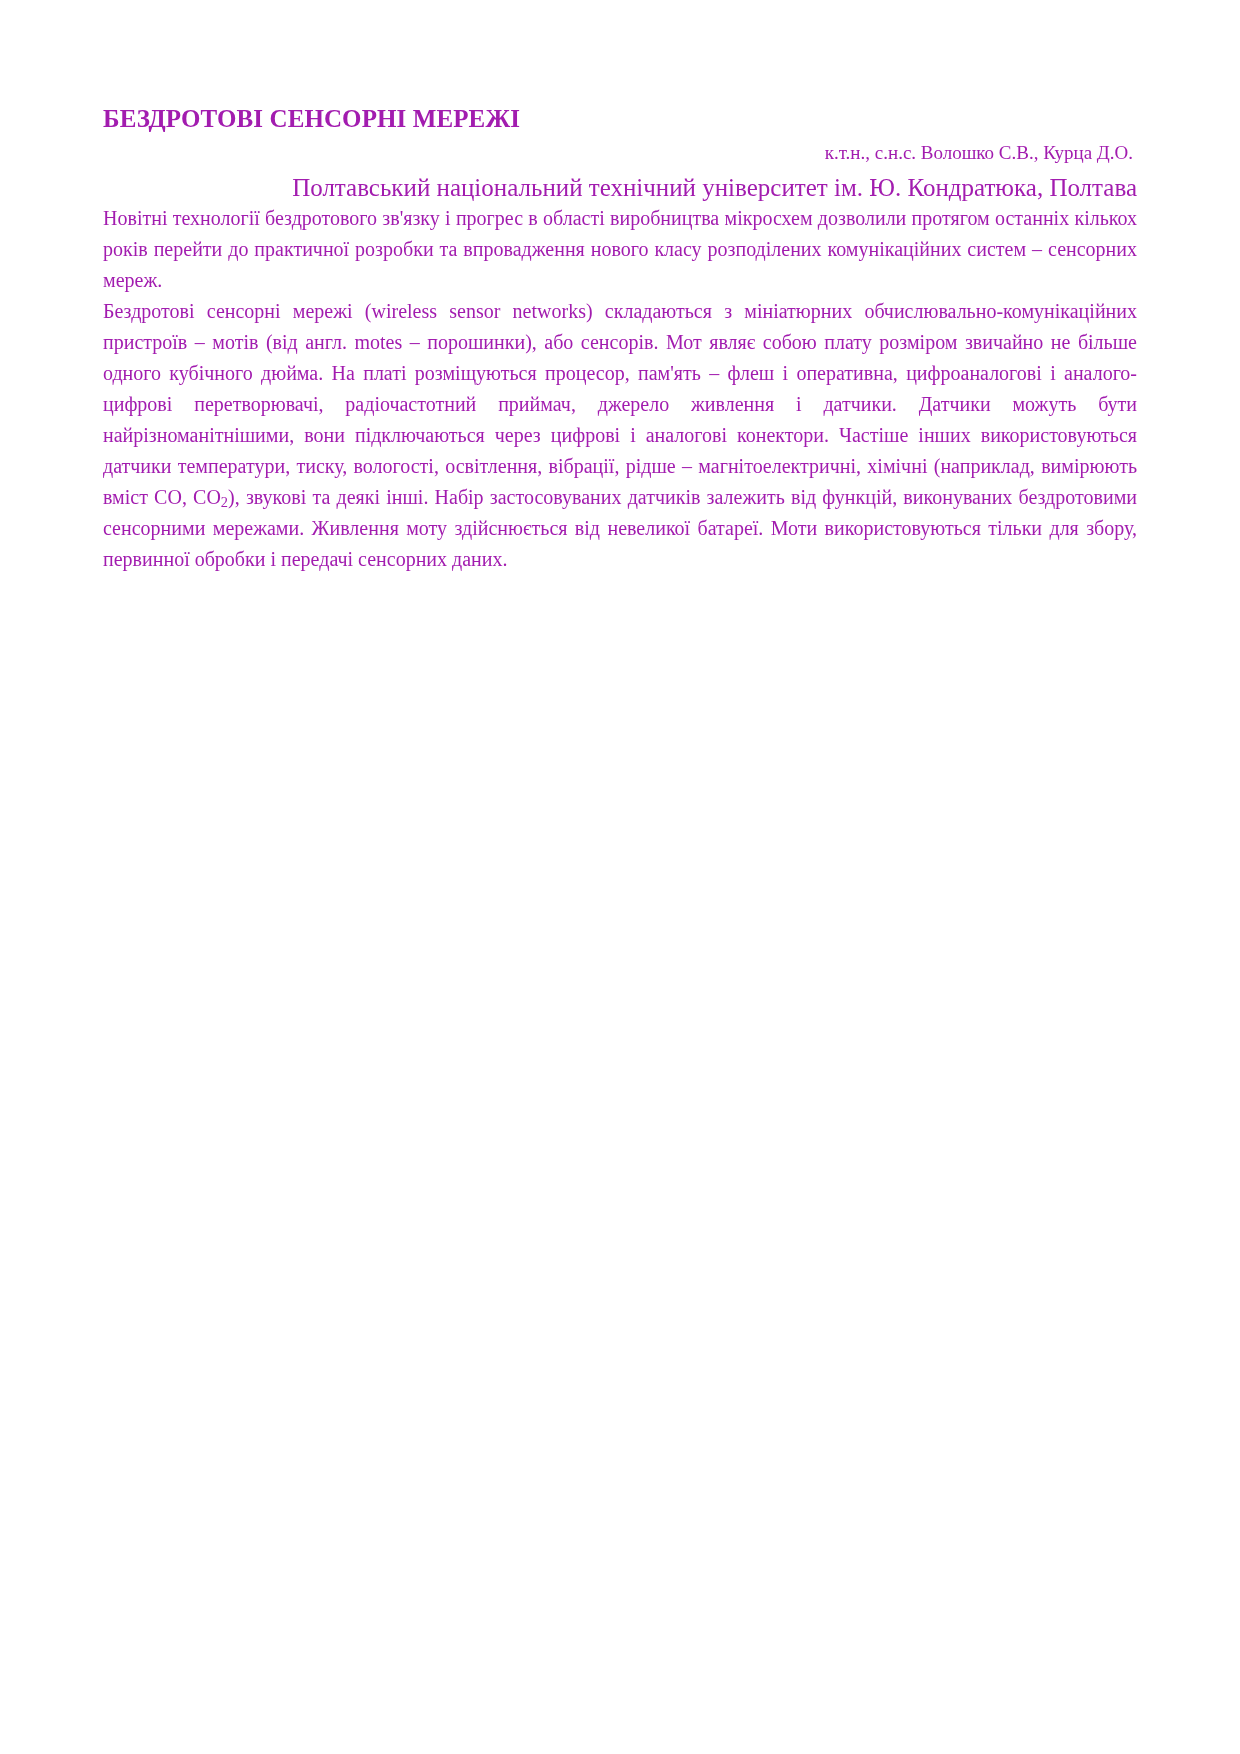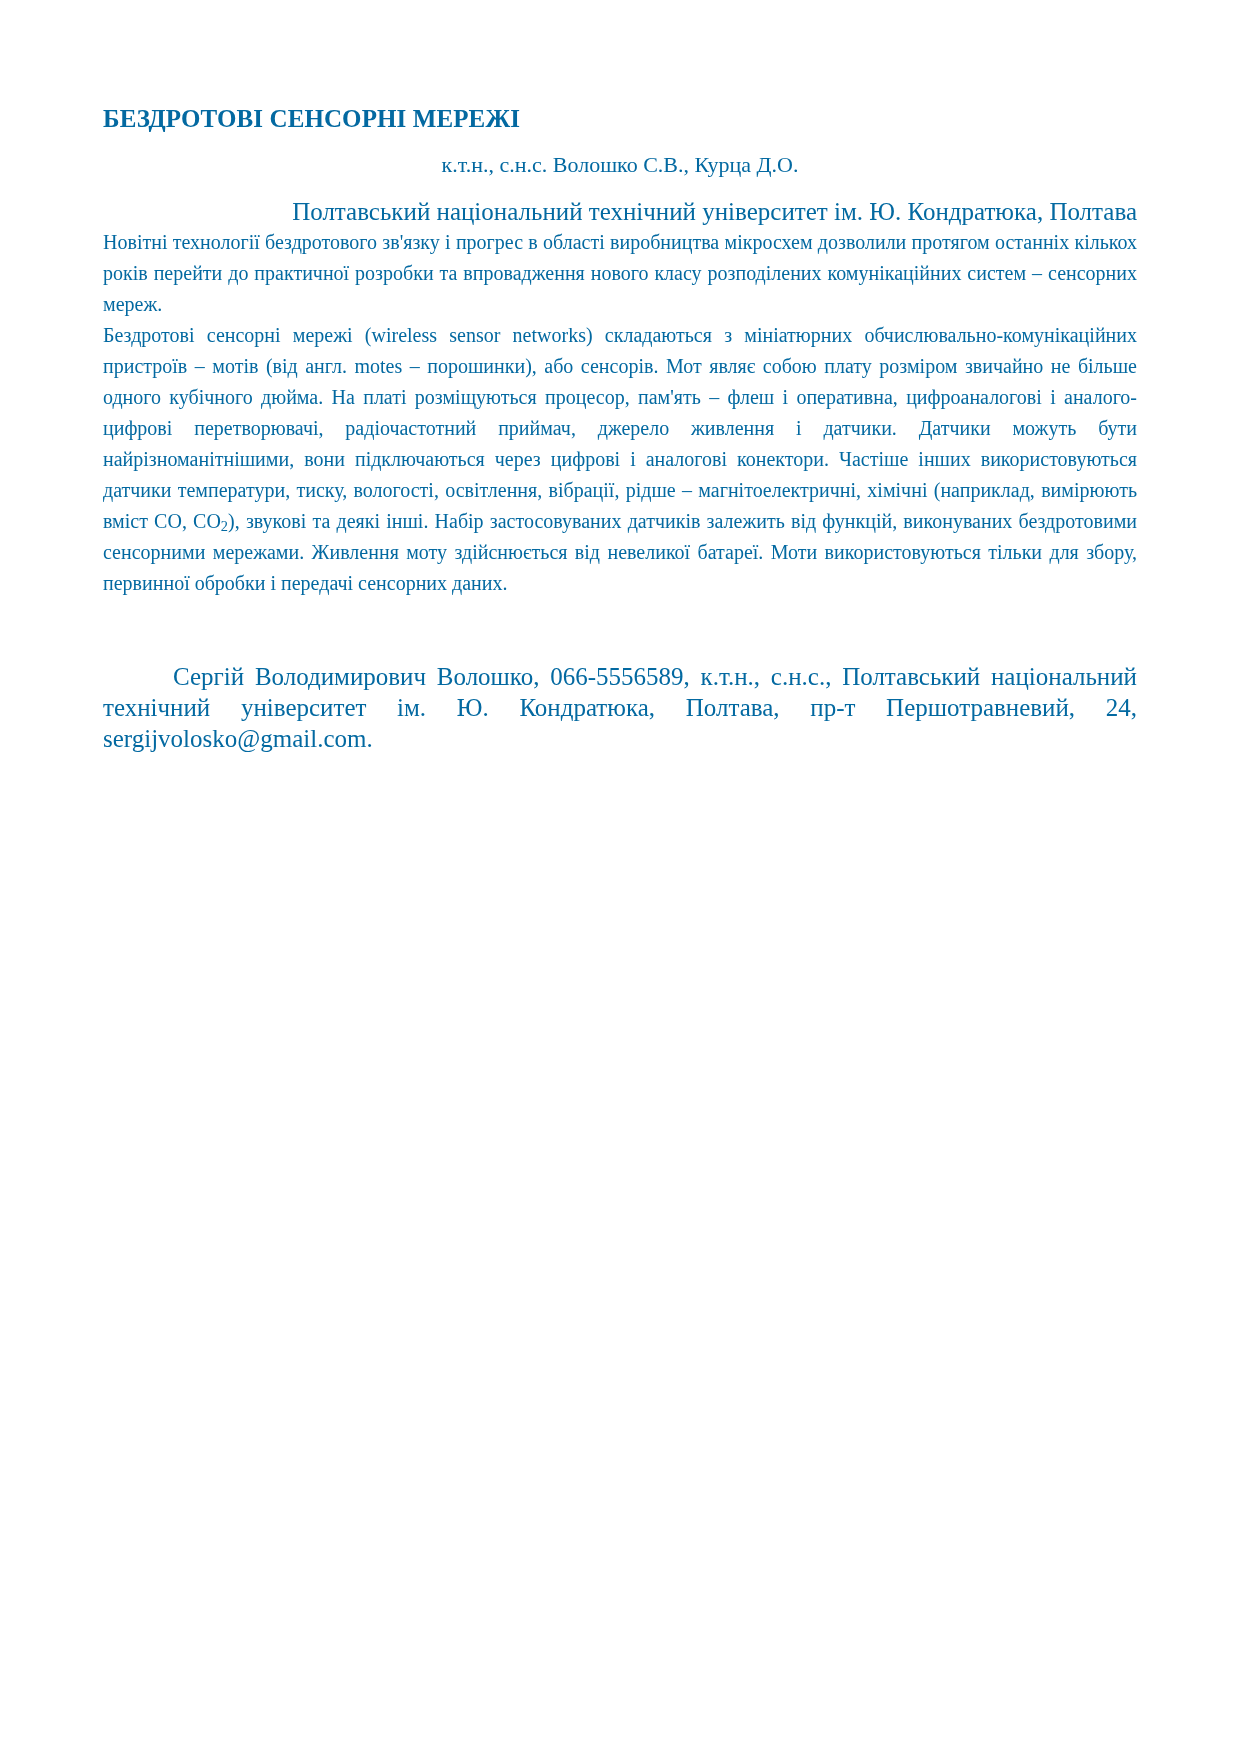--- a/index.html
+++ b/index.html
@@ -31,24 +31,24 @@
   .doc-title {
     font-size: 25px;
     font-weight: bold;
     line-height: 30px;
     margin: 0 0 0 0;
     text-align: left;
     letter-spacing: 0.1px;
   }
 
   .byline {
-    font-size: 22px;
+    font-size: 19px;
     line-height: 30px;
-    margin: 16px;
-    text-align: center;
+    margin: 4px;
+    text-align: right;
   }
 
   .affiliation {
     font-size: 25px;
     line-height: 31px;
     margin: 0;
     text-align: right;
   }
 
   .body-par {
@@ -74,33 +74,32 @@
 
   sub {
     font-size: 0.72em;
     vertical-align: -0.22em;
     line-height: 0;
   }
 </style>
 </head>
 <body>
 
-<div class="page" style="background: rgb(255, 255, 255); color: #0369a1;">
+<div class="page" style="background: rgb(255, 255, 255); color: #a21caf;">
 
   <div class="content">
 
     <h1 class="doc-title">БЕЗДРОТОВІ СЕНСОРНІ МЕРЕЖІ</h1>
 
     <p class="byline">к.т.н., с.н.с. Волошко С.В., Курца Д.О.</p>
 
     <p class="affiliation">Полтавський національний технічний університет ім. Ю. Кондратюка, Полтава</p>
 
     <p class="body-par">Новітні технології бездротового зв'язку і прогрес в області виробництва мікросхем дозволили протягом останніх кількох років перейти до практичної розробки та впровадження нового класу розподілених комунікаційних систем – сенсорних мереж.</p>
 
     <p class="body-par"><span>Бездротові сенсорні мережі (wireless sensor networks) складаються з мініатюрних обчислювально-комунікаційних пристроїв – мотів (від англ. motes – порошинки), або сенсорів. Мот являє собою плату розміром звичайно не більше одного кубічного дюйма. На платі розміщуються процесор, пам'ять – флеш і оперативна, цифроаналогові і аналого-цифрові перетворювачі, радіочастотний приймач, джерело живлення і датчики. Датчики можуть бути найрізноманітнішими, вони підключаються через цифрові і аналогові конектори. Частіше інших використовуються датчики температури, тиску, вологості, освітлення, вібрації, рідше – магнітоелектричні, хімічні (наприклад, вимірюють вміст CO, CO</span><sub>2</sub><span>), звукові та деякі інші. Набір застосовуваних датчиків залежить від функцій, виконуваних бездротовими сенсорними мережами. Живлення моту здійснюється від невеликої батареї. Моти використовуються тільки для збору, первинної обробки і передачі сенсорних даних.</span></p>
 
     <div class="spacer-block"></div>
 
-    <p class="contact-par">Сергій Володимирович Волошко, 066-5556589, к.т.н., с.н.с., Полтавський національний технічний університет ім. Ю. Кондратюка, Полтава, пр-т Першотравневий, 24, sergijvolosko@gmail.com.</p>
 
   </div>
 
 </div>
 
 </body></html>

